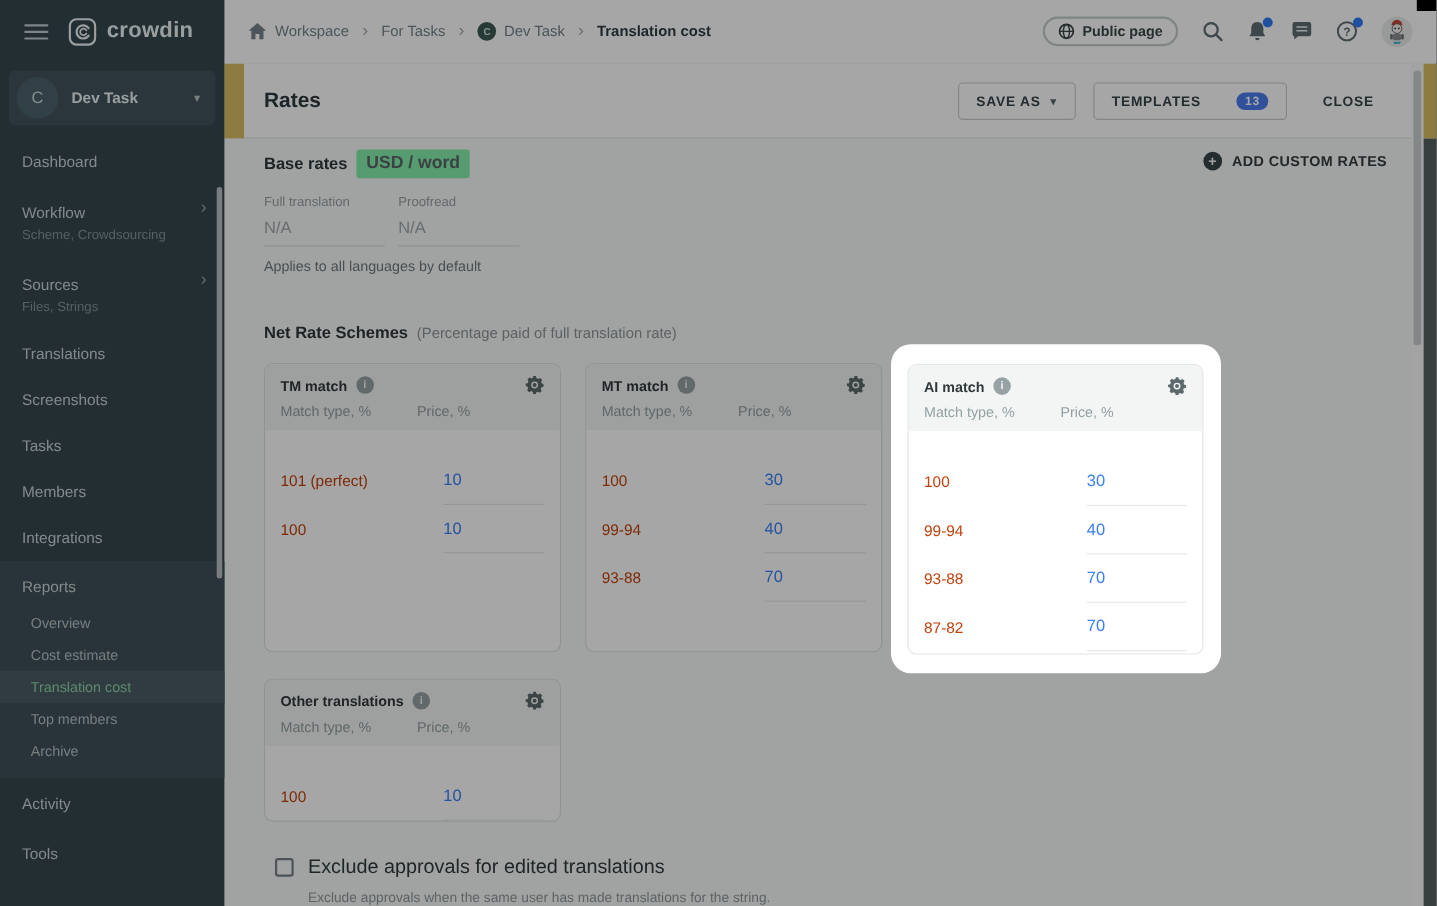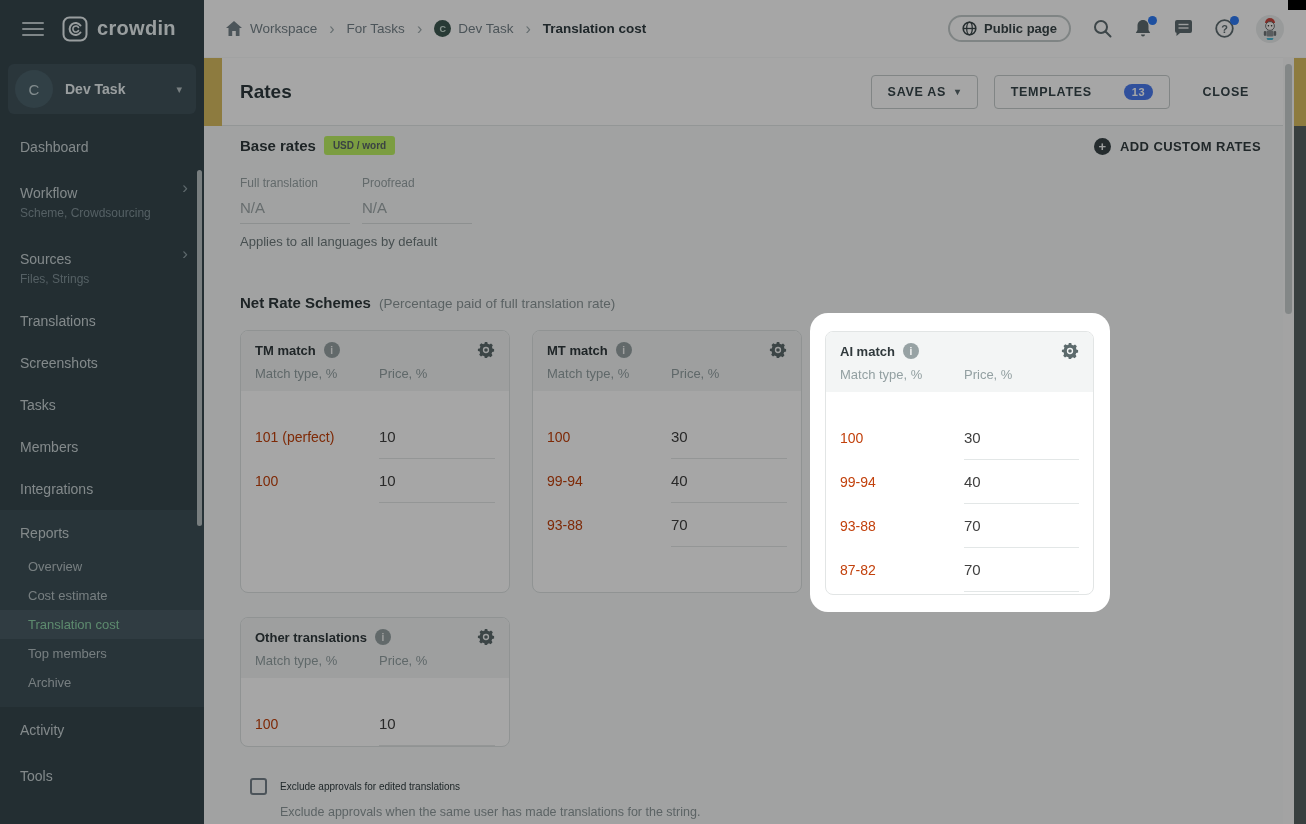--- a/index.html
+++ b/index.html
@@ -71,21 +71,21 @@
          display:flex; align-items:center; gap:9px; font-family:"Liberation Sans",sans-serif;
          font-size:12.5px; font-weight:bold; color:#37454A; letter-spacing:.7px; cursor:pointer; }
   .btn.text-only { border:none; }
   .btn .caret { font-size:10px; color:#5A686C; }
   .count-badge { background:#4A7CF0; color:#fff; font-size:11px; font-weight:bold; border-radius:9px; padding:2px 8px;margin-left:23px; }
 
   
   #page-body { position:absolute; left:204px; top:126px; width:1079px; height:698px; background:#F7F9F9; z-index:2; }
   .sec-head { position:absolute; left:36px; top:10px; display:flex; align-items:center; gap:8px; }
   .sec-title { font-size:15px; font-weight:bold; color:#2E383B; }
-  .unit-badge { background:#bef264; color:#5A6668; font-size:10px; font-weight:bold; border-radius:3px; padding:4px 9px; cursor:default; }
+  .unit-badge { background:#86efac; color:#5A6668; font-size:16px; font-weight:bold; border-radius:3px; padding:4px 9px; cursor:default; }
   .add-custom { position:absolute; right:22px; top:12px; display:flex; align-items:center; gap:9px;
                 font-size:13px; font-weight:bold; color:#323C3F; letter-spacing:.4px; cursor:pointer; }
   .plus-circle { width:17px; height:17px; border-radius:50%; background:#39444 8; background:#394448; color:#F2F4F4;
                  font-size:13px; display:flex; align-items:center; justify-content:center; line-height:1; }
   .rate-field { position:absolute; top:50px; width:110px; }
   .rate-field .rf-label { font-size:12px; color:#98A3A5; }
   .rate-field .rf-value { font-size:15px; color:#9FA8AA; margin-top:9px; padding-bottom:7px; border-bottom:1px solid #D9DEDE; cursor:text; }
   .note { position:absolute; left:36px; top:108px; font-size:13px; color:#6E7A7C; }
 
   .net-head { position:absolute; left:36px; top:168px; display:flex; align-items:baseline; gap:8px; }
@@ -100,28 +100,28 @@
   .card-title-row { display:flex; align-items:center; gap:8px; }
   .card-title { font-size:13px; font-weight:bold; color:#30393C; }
   .info-icon { width:16px; height:16px; border-radius:50%; background:#97A2A4; color:#F5F6F6; font-size:10px;
                font-weight:bold; display:flex; align-items:center; justify-content:center; cursor:pointer; }
   .gear { margin-left:auto; display:flex; cursor:pointer; }
   .card-cols { display:flex; margin-top:7px; font-size:13px; color:#93A0A2; }
   .card-cols .c1 { width:124px; }
   .card-body { padding:24px 14px 0 14px; }
   .card-row { display:flex; align-items:center; height:44px; }
   .row-match { width:124px; font-size:14px; color:#c2410c; }
-  .row-price { flex:1; align-self:stretch; display:flex; align-items:center; font-size:15px; color:#404040;
-               border-bottom:1px solid #E3E7E7; cursor:text; }
+  .row-price { flex:1; align-self:stretch; display:flex; align-items:center; font-size:15px; color:#3b82f6;
+               border-bottom:1px solid #E3E7E7; cursor:text;margin-left:24px; }
 
   
   .opt-row { position:absolute; left:46px; top:652px; }
   .opt-main { display:flex; align-items:center; gap:13px; }
   .checkbox { width:17px; height:17px; border:2px solid #75828A; border-radius:3px; background:transparent; cursor:pointer; }
-  .opt-label { font-size:10px; color:#2F3B3E; }
+  .opt-label { font-size:18px; color:#2F3B3E; }
   .opt-help { margin:10px 0 0 30px; font-size:12.5px; color:#8E999B; }
 
   
   #dim-overlay { position:absolute; inset:0; background:rgba(0,0,0,0.35); z-index:40; }
   #spotlight { position:absolute; left:810px; top:313px; width:300px; height:299px; background:#fff;
                border-radius:18px; z-index:50; }
   #spotlight .card { left:15px; top:18px; width:269px; height:264px; border-color:#E2E5E5; }
 
   #cursor-box { position:absolute; left:1288px; top:0; width:18px; height:10px; background:#000; z-index:60; }
 

